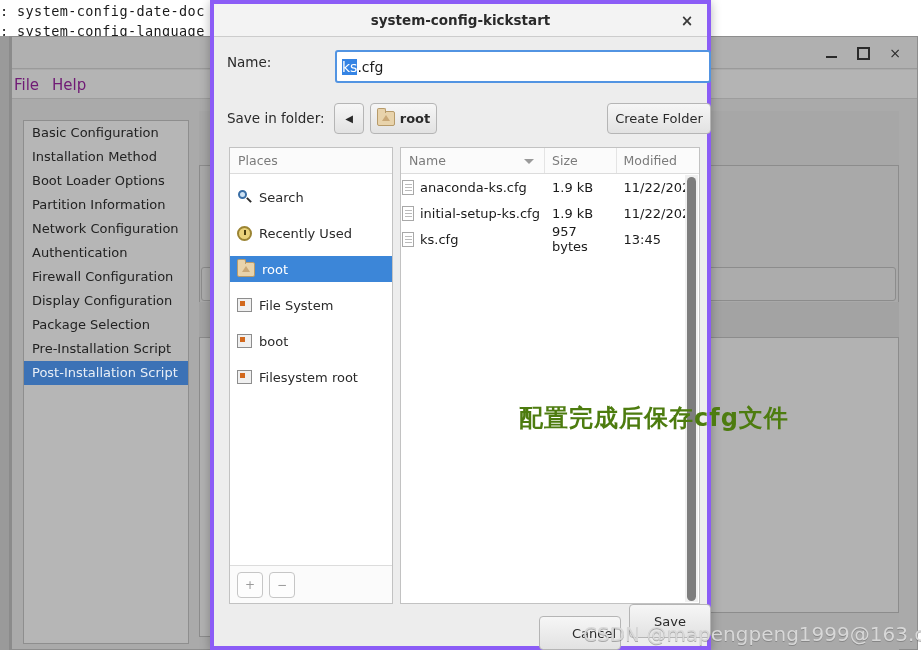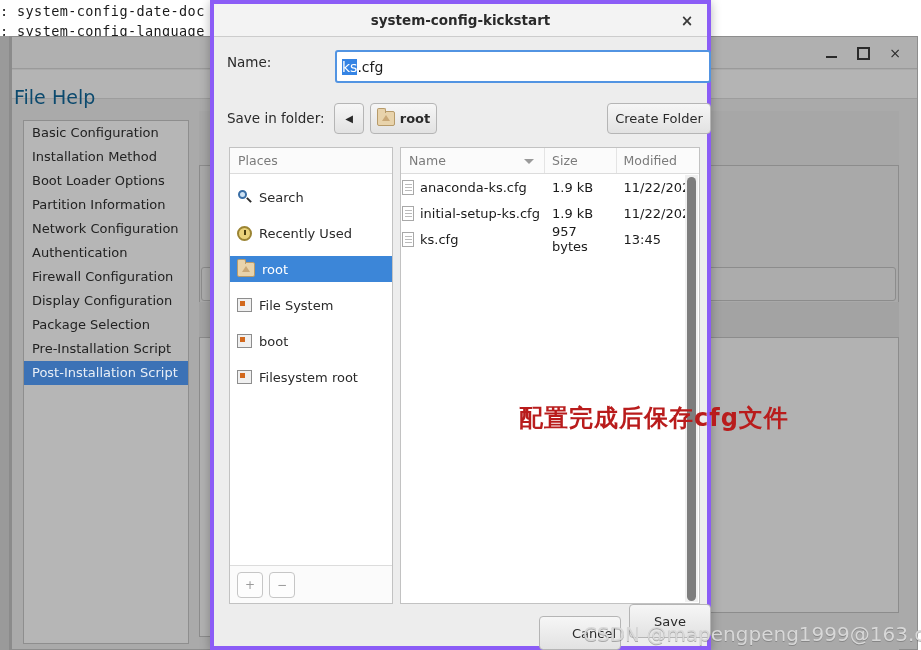--- a/index.html
+++ b/index.html
@@ -40,21 +40,21 @@
   #win-max{right:44px;}
   #win-close{right:12px;}
   #win-min i{display:block;width:11px;height:2px;background:#2a2a2a;margin-top:7px;}
   #win-max i{display:block;width:9px;height:9px;border:2px solid #2a2a2a;}
 
   #menubar{
     position:absolute;left:0;top:33px;width:100%;height:29px;
     background:#b4b4b4;border-bottom:1px solid #9d9d9d;box-sizing:border-box;
   }
   .menu-item{
-    position:absolute;top:16px;font-size:19px;color:#0c4a6e;padding:0 6px;
+    position:absolute;top:6px;font-size:15px;color:#701a75;padding:0 6px;
   }
   #menu-file{left:9px;}
   #menu-help{left:47px;}
 
   #config-list{
     position:absolute;left:24px;top:83px;width:166px;height:524px;
     background:#b6b6b6;border:1px solid #8e8e8e;box-sizing:border-box;
     overflow:hidden;
   }
   .config-row{
@@ -213,21 +213,21 @@
     box-shadow:0 0 0 0 #bbb,0 3px 0 0 #bbb,0 6px 0 0 #bbb;background:#bbb;
   }
   #files-scrollbar{
     position:absolute;right:1px;top:27px;width:13px;bottom:1px;background:#f0f0f0;
   }
   #files-thumb{
     position:absolute;left:2px;top:2px;width:9px;height:424px;background:#7d7d7d;border-radius:5px;
   }
 
   #annotation{
-    position:absolute;left:305px;top:398px;font-size:24px;color:#b91c1c;
+    position:absolute;left:305px;top:398px;font-size:24px;color:#4d7c0f;
     font-weight:bold;white-space:nowrap;letter-spacing:1px;
     font-family:"DejaVu Sans","Liberation Sans",sans-serif;
     text-align:right;
   }
 
   #dialog-actions{position:absolute;left:0;bottom:0;width:100%;height:50px;}
   #cancel-btn{position:absolute;left:325px;top:20px;width:82px;height:34px;padding-left:28px;}
   #save-btn{position:absolute;left:415px;top:8px;width:82px;height:34px;}
 
   #watermark{

